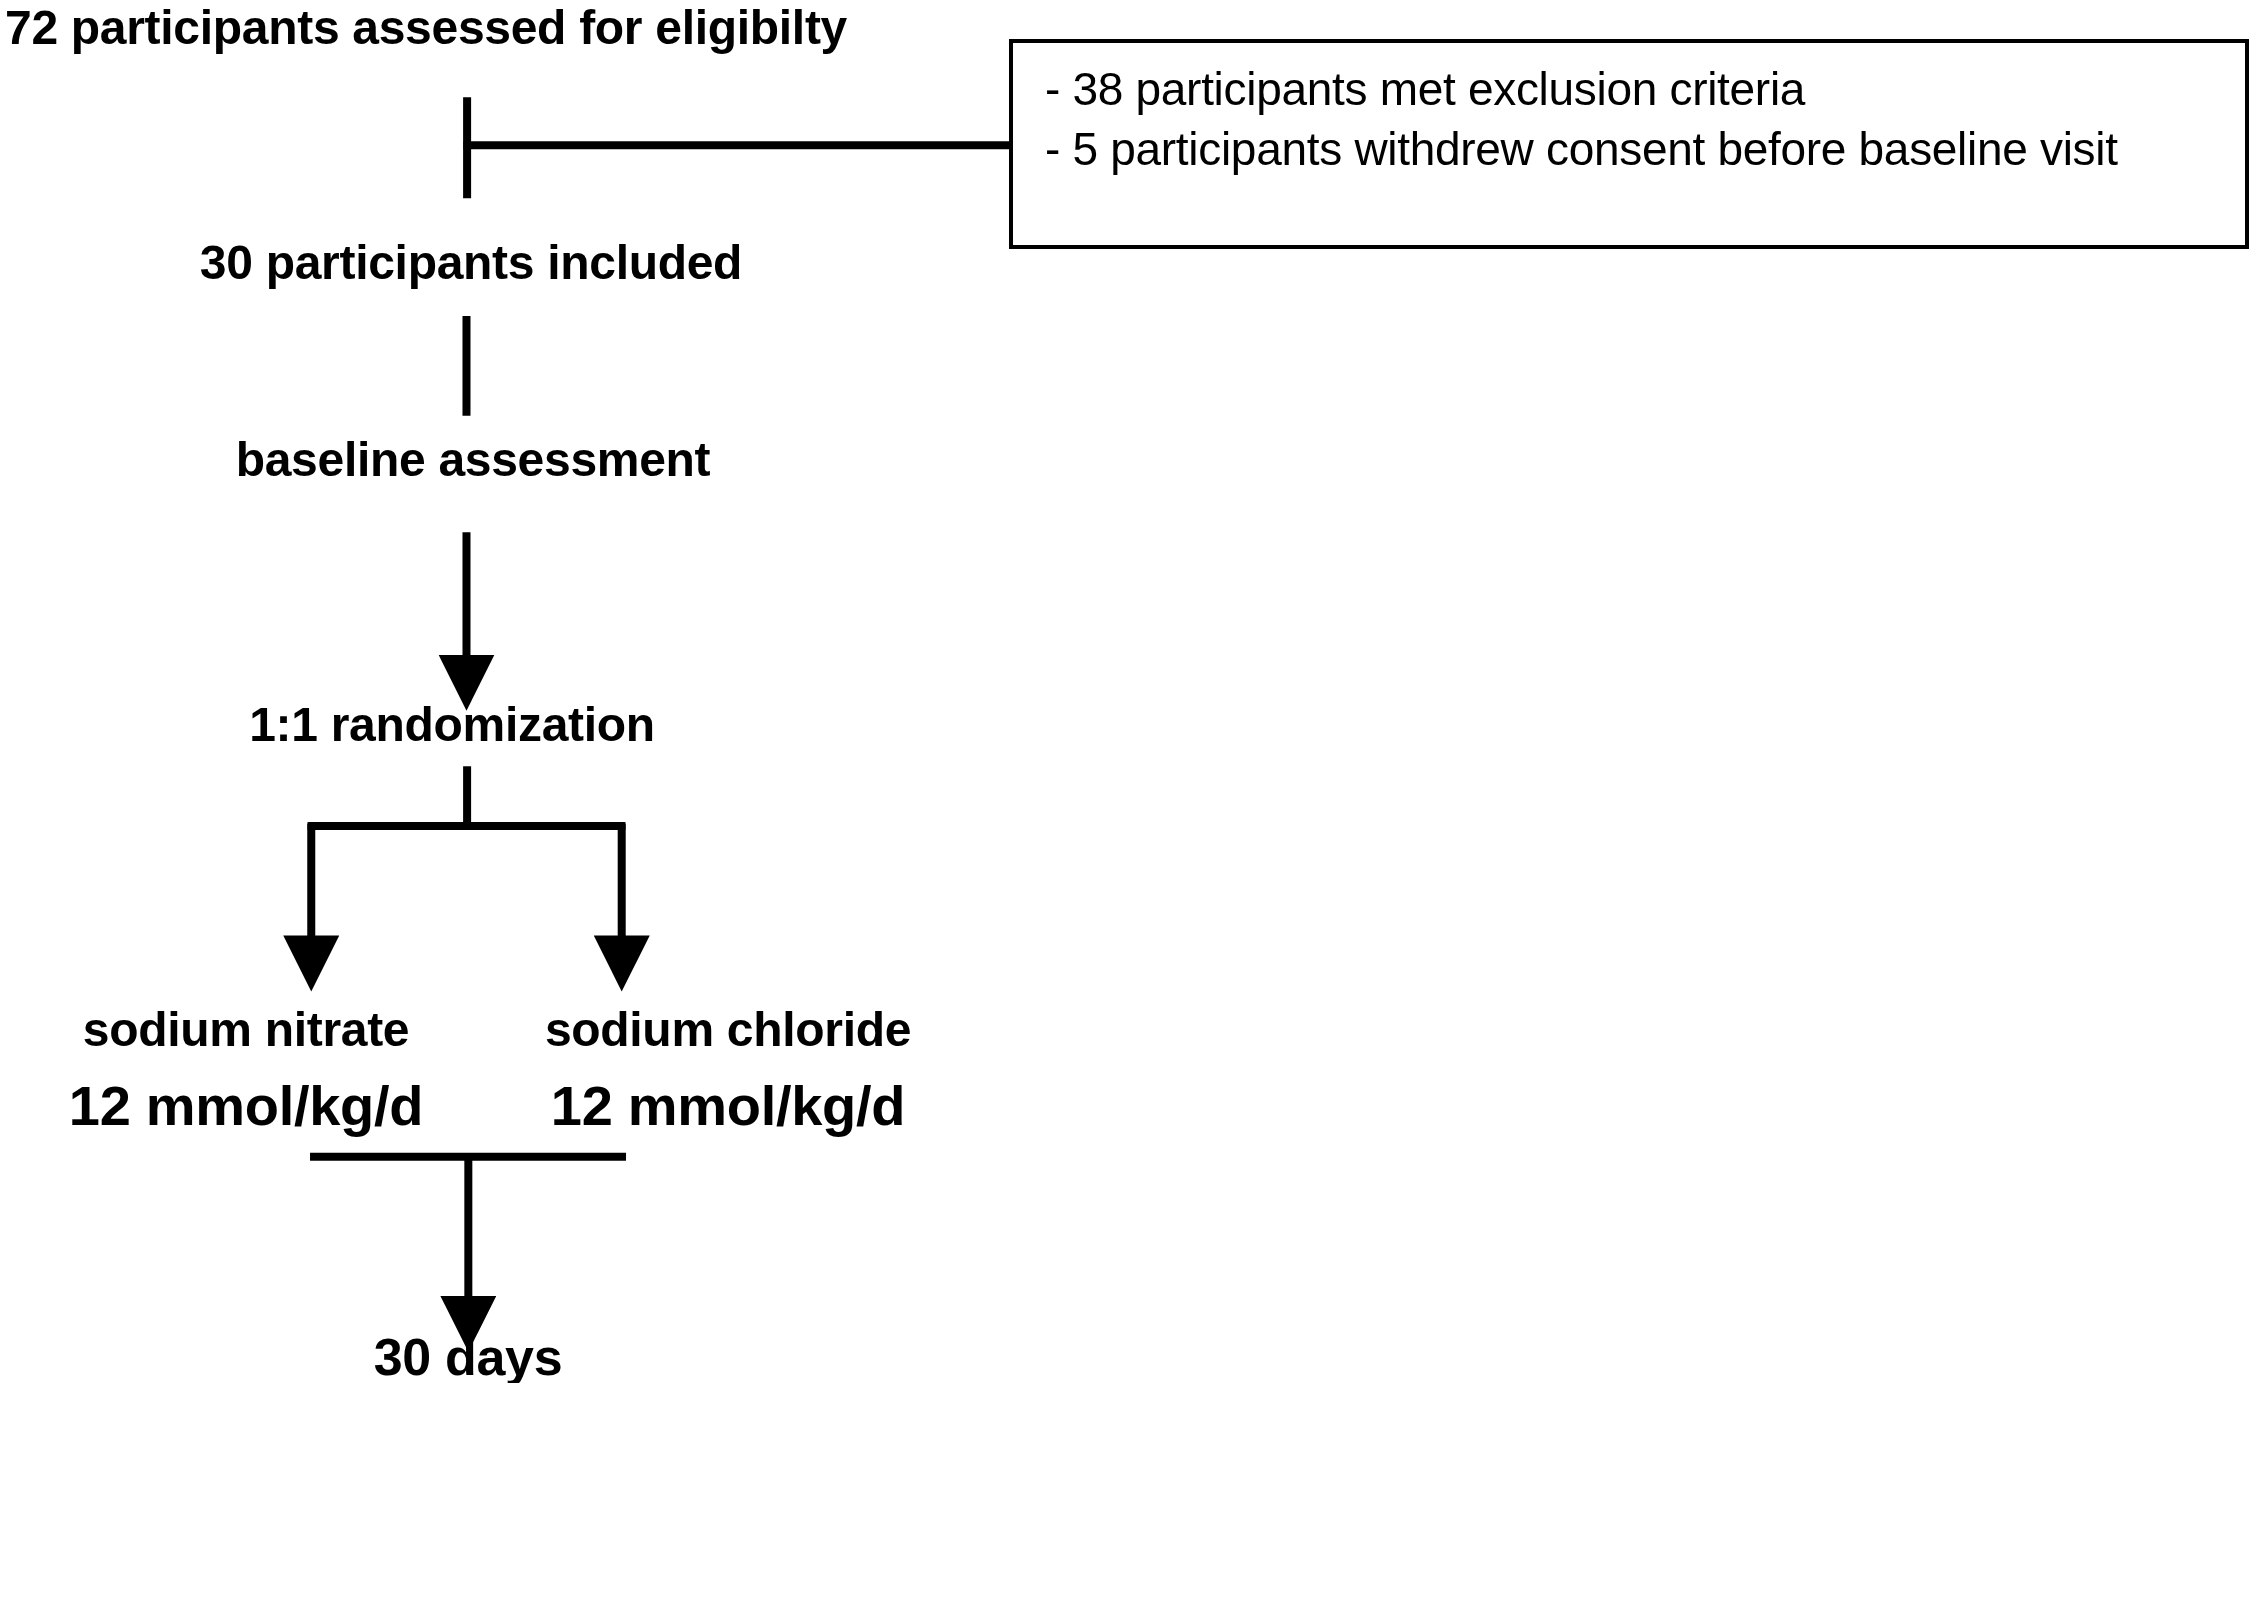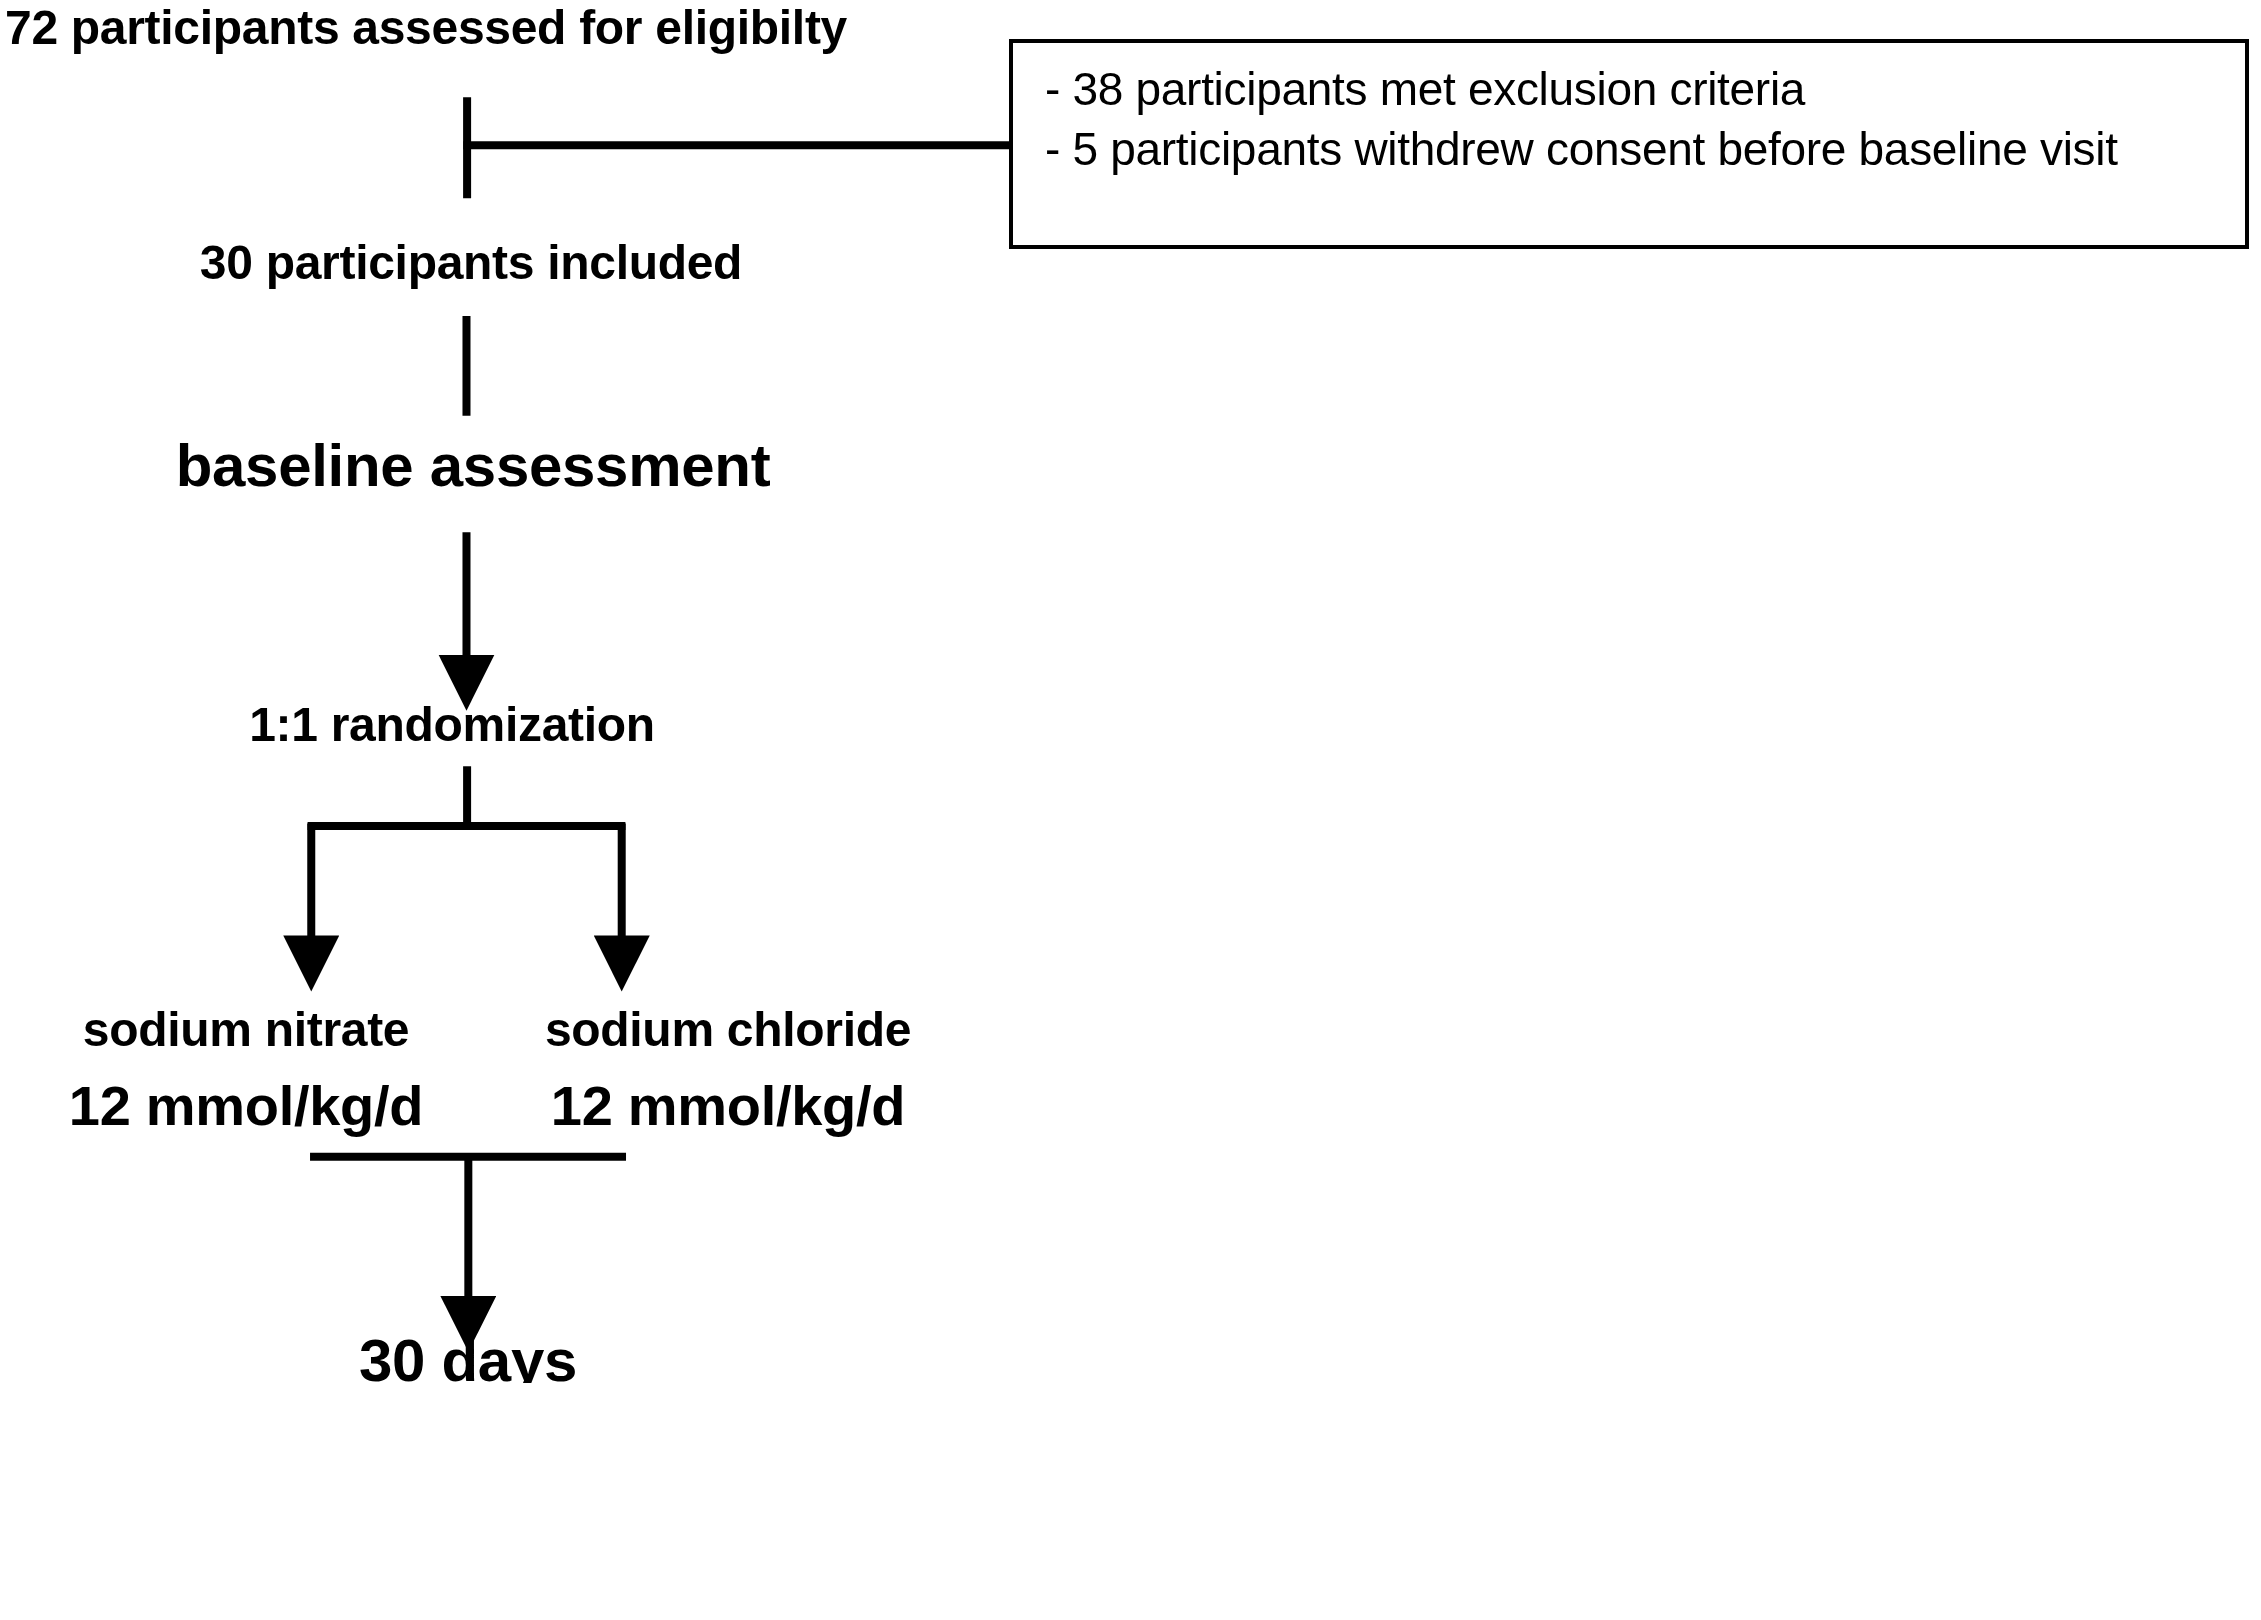--- a/index.html
+++ b/index.html
@@ -53,21 +53,21 @@
     left: 471px;
     top: 239px;
     font-size: 48px;
     font-weight: 700;
     letter-spacing: -0.3px;
   }
   
   #node-baseline {
     left: 473px;
     top: 436px;
-    font-size: 60px;
+    font-size: 48px;
     font-weight: 700;
     letter-spacing: -0.3px;
   }
   
   #node-randomization {
     left: 452px;
     top: 701px;
     font-size: 48px;
     font-weight: 700;
     letter-spacing: -0.3px;
@@ -99,21 +99,21 @@
     top: 1006px;
   }
   #arm-right {
     left: 728px;
     top: 1006px;
   }
   
   #node-days {
     left: 468px;
     top: 1331px;
-    font-size: 60px;
+    font-size: 52px;
     font-weight: 700;
     letter-spacing: -0.3px;
   }
   
   #node-followup {
     left: 473px;
     top: 1550px;
     font-size: 36px;
     font-weight: 700;
     letter-spacing: -0.3px;

